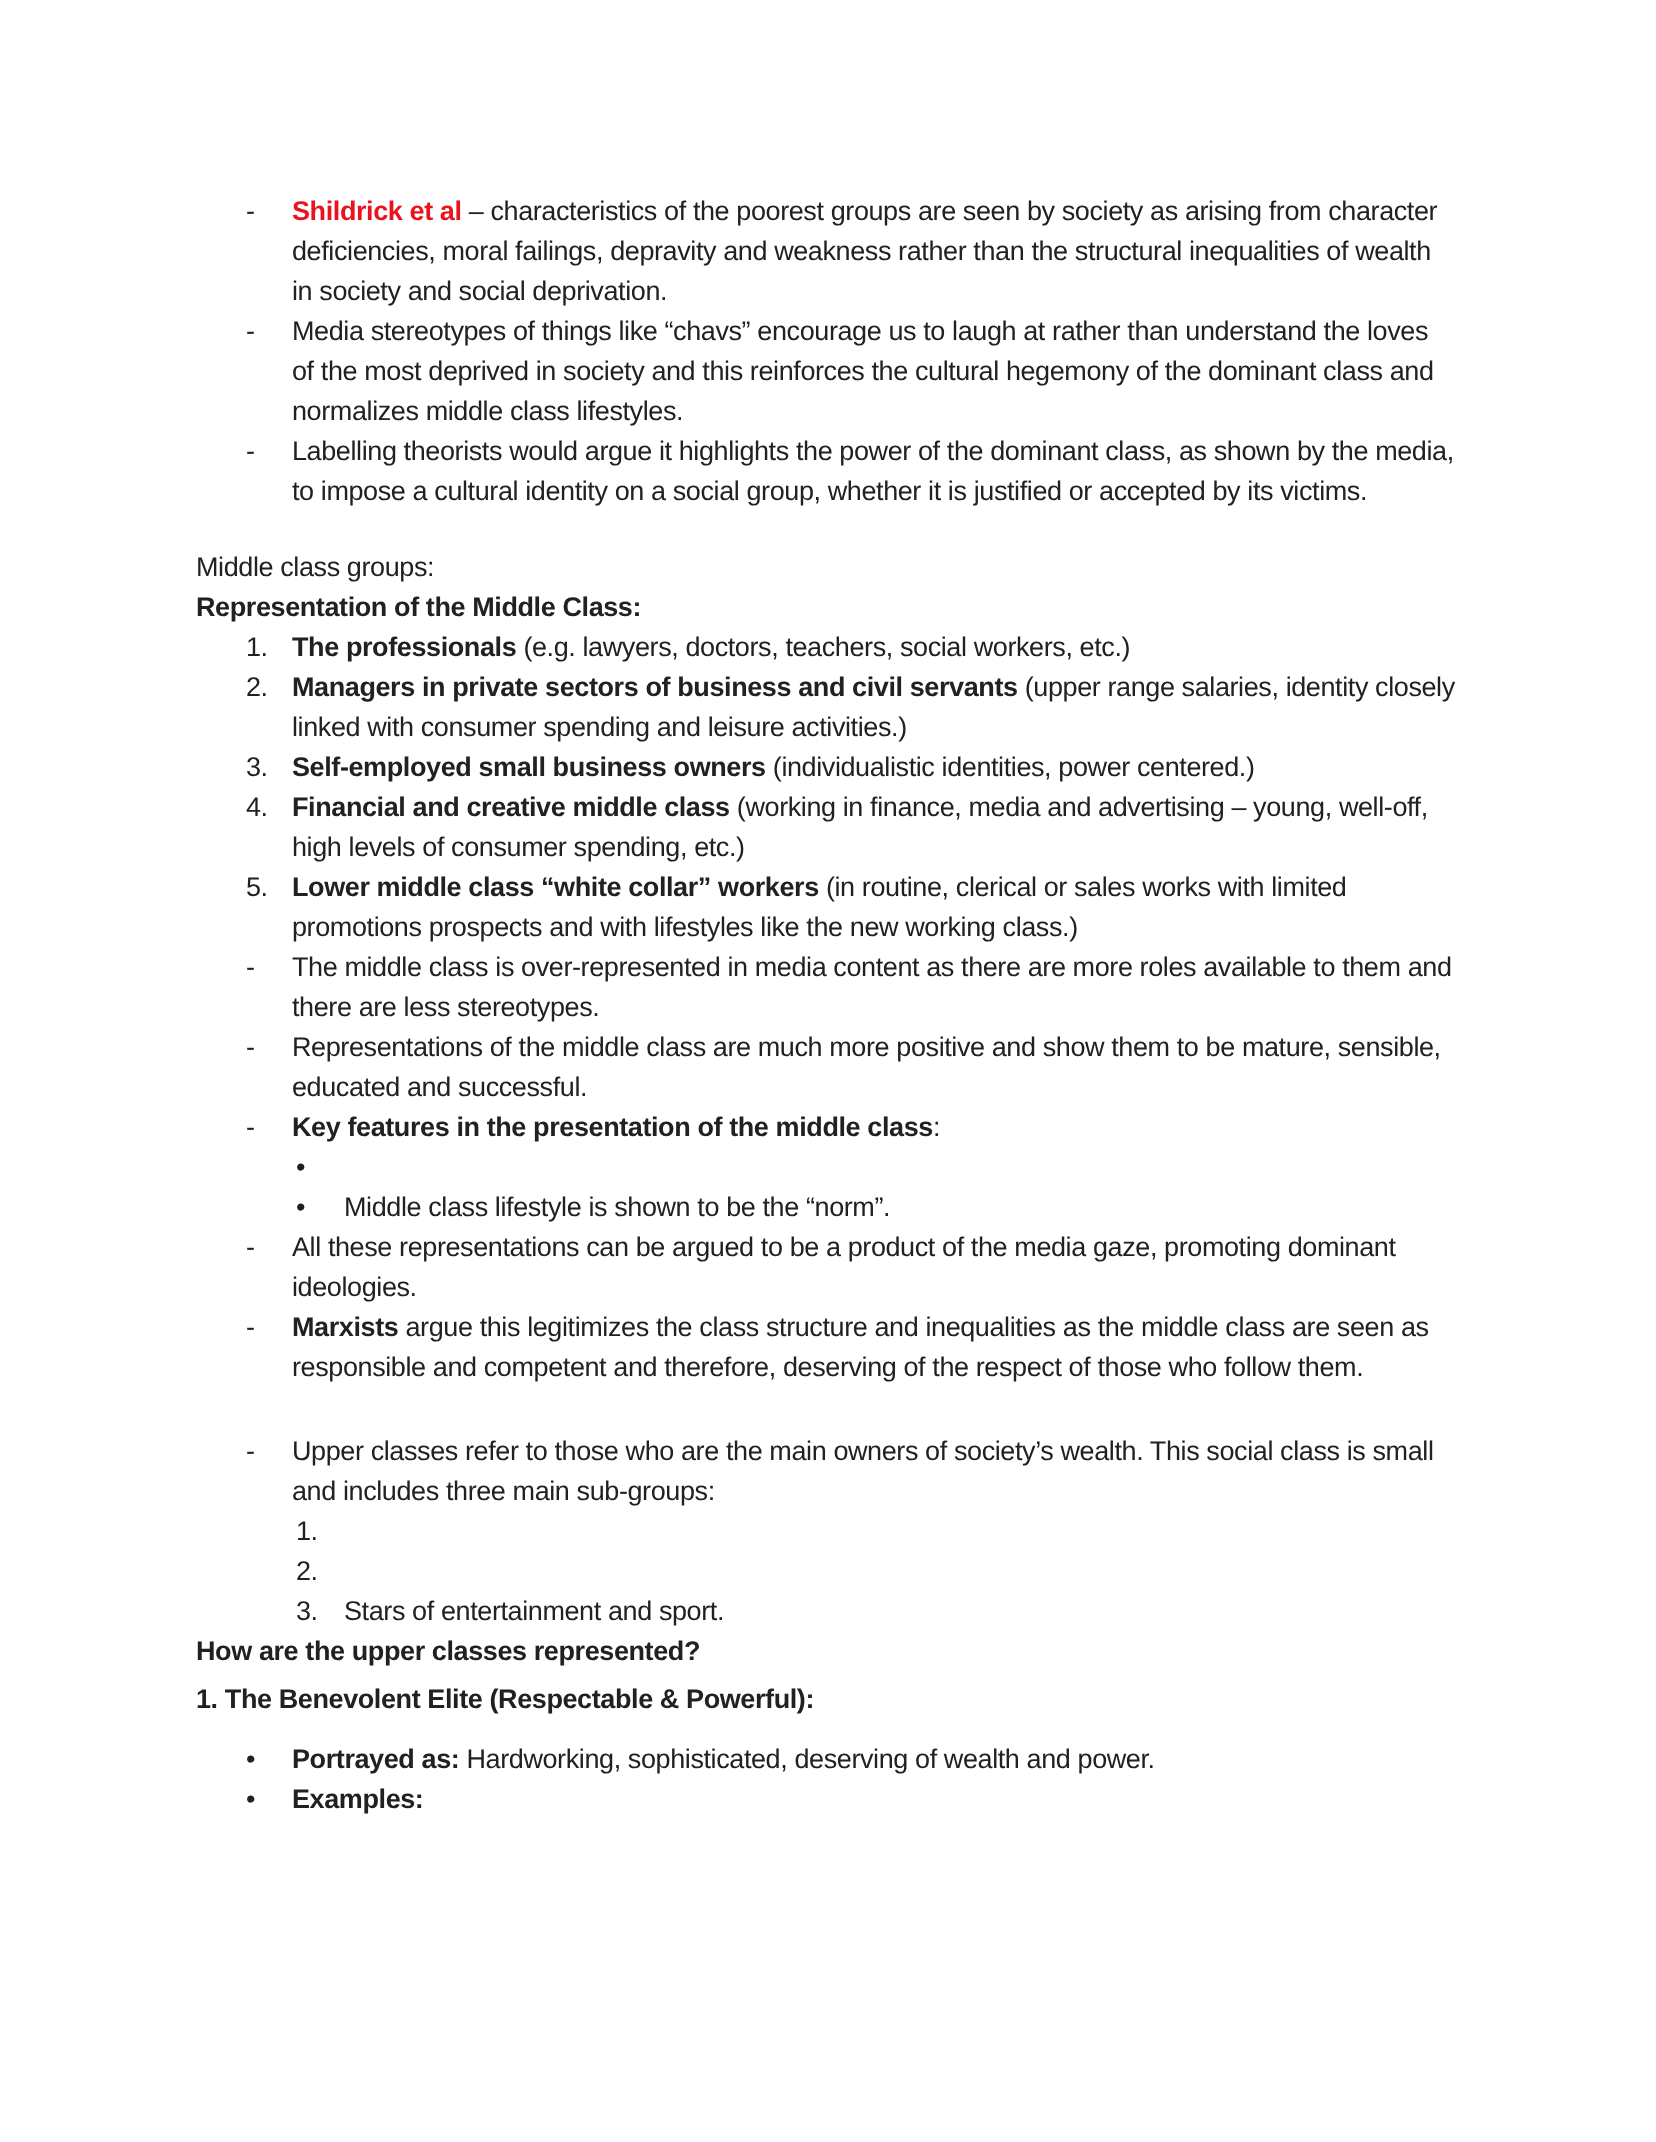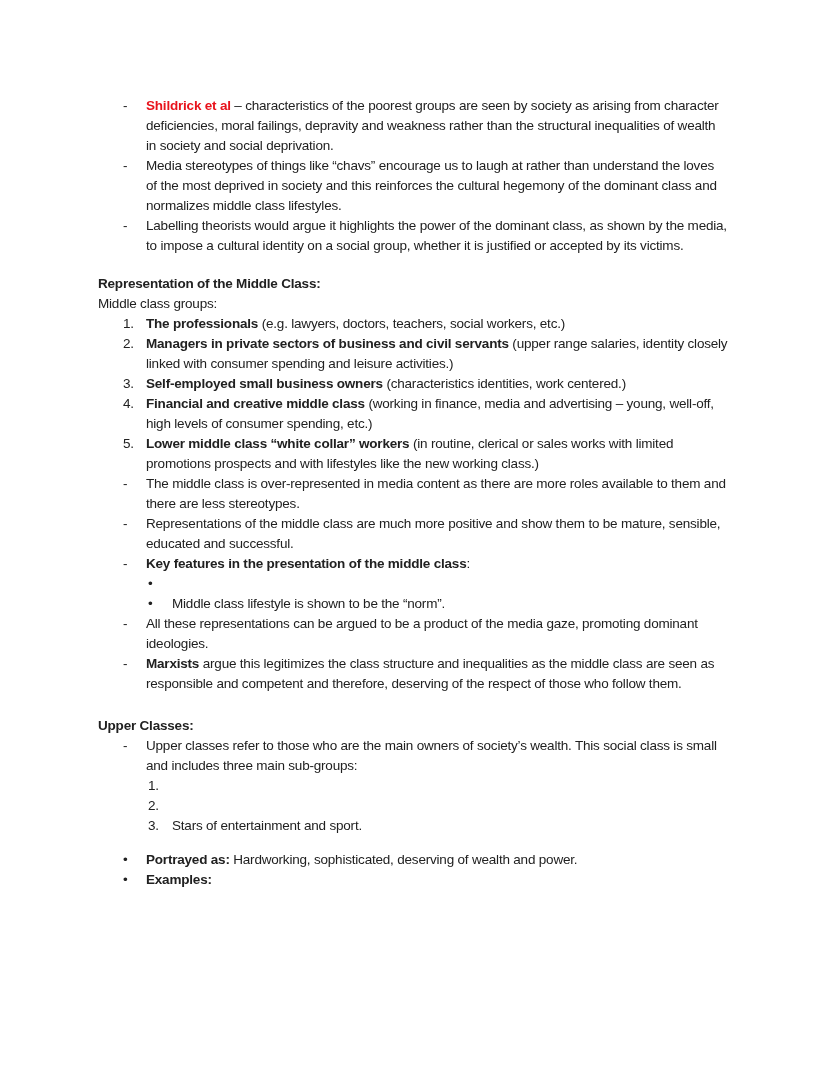--- a/index.html
+++ b/index.html
@@ -52,33 +52,33 @@
       </div>
       <div class="li lvl1">
         <span class="marker">-</span>
         <span class="body"><span class="run">Media stereotypes of things like “chavs” encourage us to laugh at rather than understand the loves of the most deprived in society and this reinforces the cultural hegemony of the dominant class and normalizes middle class lifestyles.</span></span>
       </div>
       <div class="li lvl1">
         <span class="marker">-</span>
         <span class="body"><span class="run">Labelling theorists would argue it highlights the power of the dominant class, as shown by the media, to impose a cultural identity on a social group, whether it is justified or accepted by its victims.</span></span>
       </div>
       <div class="sp" style="height: 18px;"></div>
+      <p class="para"><span class="run">Middle class groups:</span></p>
       <p class="para"><span class="run b">Representation of the Middle Class:</span></p>
-      <p class="para"><span class="run">Middle class groups:</span></p>
       <div class="li lvl1">
         <span class="marker">1.</span>
         <span class="body"><span class="run b">The professionals</span><span class="run"> (e.g. lawyers, doctors, teachers, social workers, etc.)</span></span>
       </div>
       <div class="li lvl1">
         <span class="marker">2.</span>
         <span class="body"><span class="run b">Managers in private sectors of business and civil servants</span><span class="run"> (upper range salaries, identity closely linked with consumer spending and leisure activities.)</span></span>
       </div>
       <div class="li lvl1">
         <span class="marker">3.</span>
-        <span class="body"><span class="run b">Self-employed small business owners</span><span class="run"> (characteristics identities, work centered.)</span></span>
+        <span class="body"><span class="run b">Self-employed small business owners</span><span class="run"> (individualistic identities, power centered.)</span></span>
       </div>
       <div class="li lvl1">
         <span class="marker">4.</span>
         <span class="body"><span class="run b">Financial and creative middle class</span><span class="run"> (working in finance, media and advertising – young, well-off, high levels of consumer spending, etc.)</span></span>
       </div>
       <div class="li lvl1">
         <span class="marker">5.</span>
         <span class="body"><span class="run b">Lower middle class “white collar” workers</span><span class="run"> (in routine, clerical or sales works with limited promotions prospects and with lifestyles like the new working class.)</span></span>
       </div>
       <div class="li lvl1">
@@ -102,36 +102,37 @@
       </div>
       <div class="li lvl1">
         <span class="marker">-</span>
         <span class="body"><span class="run">All these representations can be argued to be a product of the media gaze, promoting dominant ideologies.</span></span>
       </div>
       <div class="li lvl1">
         <span class="marker">-</span>
         <span class="body"><span class="run b">Marxists</span><span class="run"> argue this legitimizes the class structure and inequalities as the middle class are seen as responsible and competent and therefore, deserving of the respect of those who follow them.</span></span>
       </div>
       <div class="sp" style="height: 22px;"></div>
-      <p class="para"><span class="run b">Upper Classes:</span></p>
       <div class="li lvl1">
         <span class="marker">-</span>
         <span class="body"><span class="run">Upper classes refer to those who are the main owners of society’s wealth. This social class is small and includes three main sub-groups:</span></span>
       </div>
       <div class="li lvl2">
         <span class="marker">1.</span>
       </div>
       <div class="li lvl2">
         <span class="marker">2.</span>
       </div>
       <div class="li lvl2">
         <span class="marker">3.</span>
         <span class="body"><span class="run">Stars of entertainment and sport.</span></span>
       </div>
+      <p class="para"><span class="run b">How are the upper classes represented?</span></p>
       <div class="sp" style="height: 4px;"></div>
+      <p class="para"><span class="run b">1. The Benevolent Elite (Respectable &amp; Powerful):</span></p>
       <div class="sp" style="height: 10px;"></div>
       <div class="li lvl1">
         <span class="marker">•</span>
         <span class="body"><span class="run b">Portrayed as:</span><span class="run"> Hardworking, sophisticated, deserving of wealth and power.</span></span>
       </div>
       <div class="li lvl1">
         <span class="marker">•</span>
         <span class="body"><span class="run b">Examples:</span></span>
       </div>
     </div>

